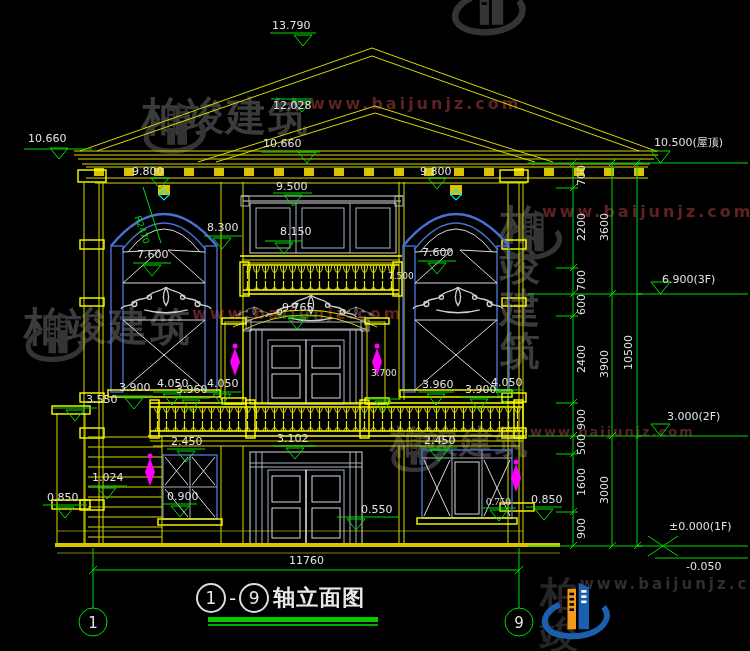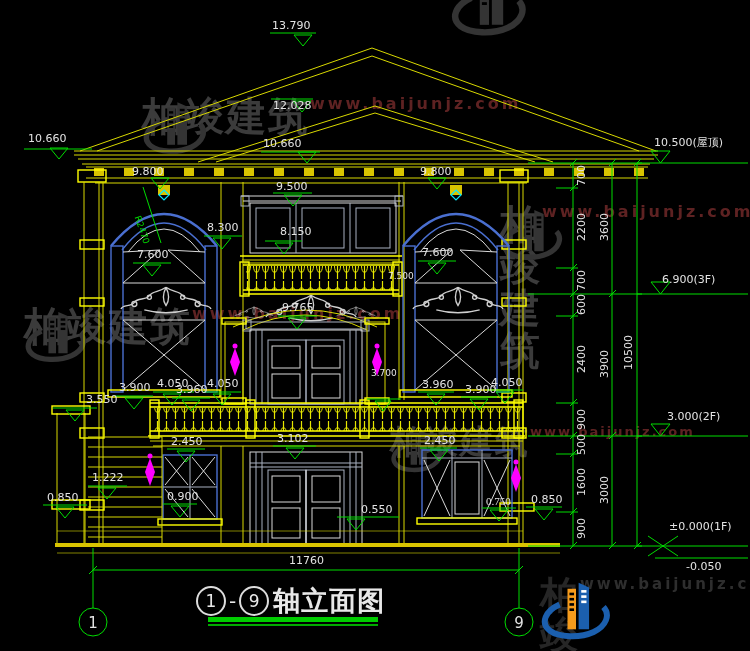--- a/index.html
+++ b/index.html
@@ -32,21 +32,21 @@
   .wm.small .url{font-size:13px;line-height:15px;letter-spacing:2px;}
   .wm.colored{z-index:5;}
   .wm.colored .brand{color:#262626;font-size:38px;line-height:40px;}
   .wm.colored .url{color:#2e2e2e;font-size:15px;}
   .wmlogo{flex:0 0 auto;}
   
   .title{position:absolute;left:196px;top:583px;z-index:4;display:flex;align-items:center;color:#e8e8e8;}
   .title .ax{width:26px;height:26px;border:2px solid #dcdcdc;border-radius:50%;display:flex;
              align-items:center;justify-content:center;font-size:17px;color:#e8e8e8;}
   .title .dash{font-size:20px;margin:0 3px;color:#e8e8e8;}
-  .title .txt{font-size:27px;font-weight:bold;letter-spacing:1px;margin-left:4px;}
+  .title .txt{font-size:22px;font-weight:bold;letter-spacing:1px;margin-left:4px;}
   .underline1{position:absolute;left:208px;top:617px;width:170px;height:5px;background:#00cc00;z-index:4;}
   .underline2{position:absolute;left:208px;top:624px;width:170px;height:2px;background:#00aa00;z-index:4;}
 </style>
 </head>
 <body>
 
 <div class="canvas">
 
   <svg width="0" height="0">
     <defs>
@@ -528,21 +528,21 @@
   <span class="lbl" style="left:176px;top:384px;">3.960</span>
   <span class="lbl" style="left:207px;top:378px;">4.050</span>
   <span class="lbl" style="left:57px;top:394px;margin-left:29px;">3.550</span>
   <span class="lbl sm" style="left:371px;top:367px;">3.700</span>
   <span class="lbl" style="left:422px;top:379px;">3.960</span>
   <span class="lbl" style="left:465px;top:384px;">3.900</span>
   <span class="lbl" style="left:491px;top:377px;">4.050</span>
   <span class="lbl" style="left:171px;top:436px;">2.450</span>
   <span class="lbl" style="left:277px;top:433px;">3.102</span>
   <span class="lbl" style="left:424px;top:435px;">2.450</span>
-  <span class="lbl" style="left:92px;top:472px;">1.222</span>
+  <span class="lbl" style="left:92px;top:472px;">1.024</span>
   <span class="lbl" style="left:167px;top:491px;">0.900</span>
   <span class="lbl" style="left:47px;top:492px;">0.850</span>
   <span class="lbl" style="left:361px;top:504px;">0.550</span>
   <span class="lbl" style="left:486px;top:495px;font-family:Liberation Serif, serif;">0.750</span>
   <span class="lbl" style="left:531px;top:494px;">0.850</span>
   <span class="lbl" style="left:654px;top:137px;">10.500(屋顶)</span>
   <span class="lbl" style="left:662px;top:274px;">6.900(3F)</span>
   <span class="lbl" style="left:667px;top:411px;">3.000(2F)</span>
   <span class="lbl" style="left:662px;top:521px;margin-left:7px;">±0.000(1F)</span>
   <span class="lbl" style="left:686px;top:561px;">-0.050</span>

